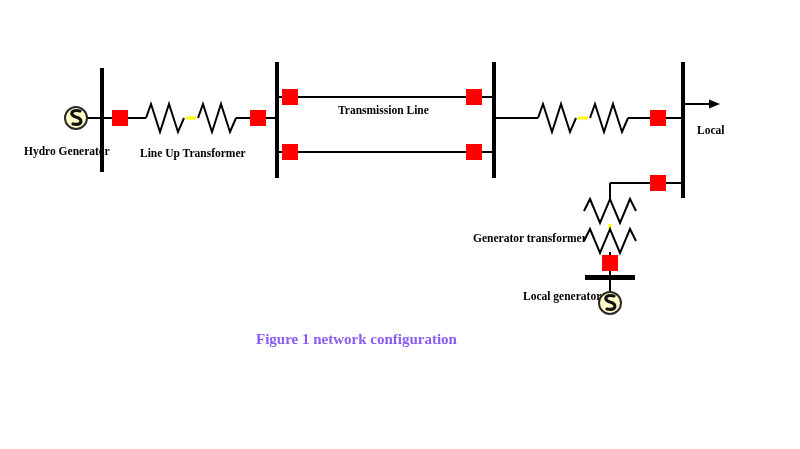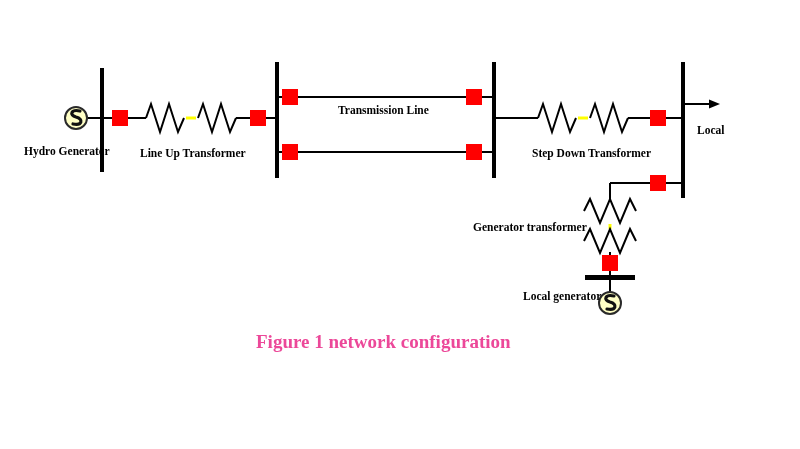--- a/index.html
+++ b/index.html
@@ -12,21 +12,21 @@
   .bus{fill:#000;}
   .winding{stroke:#000;stroke-width:2;fill:none;}
   .core{stroke-width:3;fill:none;}
   .gen-circle{stroke:#2a2a2a;stroke-width:2;}
   .gen-glyph{stroke:#111;stroke-width:3.2;fill:none;stroke-linecap:round;}
   .lbl{
     position:absolute;color:#000;font-size:11.5px;font-weight:bold;
     white-space:nowrap;line-height:1.1;
   }
   .caption{
-    position:absolute;left:256px;top:331px;font-size:19px;font-weight:bold;color:#ec4899;
+    position:absolute;left:256px;top:331px;font-size:15px;font-weight:bold;color:#8b5cf6;
   }
 </style>
 </head>
 <body>
 
 <div id="stage">
 
   <svg id="diagram-svg" width="800" height="449" viewBox="0 0 800 449">
 
     <rect class="bus" x="100" y="68" width="4" height="104"></rect>
@@ -89,19 +89,18 @@
     <rect x="282" y="144" width="16" height="16" fill="#ff0000"></rect>
     <rect x="466" y="144" width="16" height="16" fill="#ff0000"></rect>
     <rect x="650" y="110" width="16" height="16" fill="#ff0000"></rect>
     <rect x="650" y="175" width="16" height="16" fill="#ff0000"></rect>
     <rect x="602" y="255" width="16" height="16" fill="#ff0000"></rect>
   </svg>
 
   <div class="lbl" style="left:24px;top:145px;text-align:right;">Hydro Generator</div>
   <div class="lbl" style="left:140px;top:147px;">Line Up Transformer</div>
   <div class="lbl" style="left:338px;top:104px;">Transmission Line</div>
-  <div class="lbl" style="left:532px;top:147px;">Step Down Transformer</div>
   <div class="lbl" style="left:697px;top:124px;">Local</div>
-  <div class="lbl" style="left:473px;top:221px;">Generator transformer</div>
+  <div class="lbl" style="left:473px;top:232px;">Generator transformer</div>
   <div class="lbl" style="left:507px;top:290px;margin-left:16px;">Local generator</div>
 
   <div class="caption">Figure 1 network configuration</div>
 </div>
 
 </body></html>

